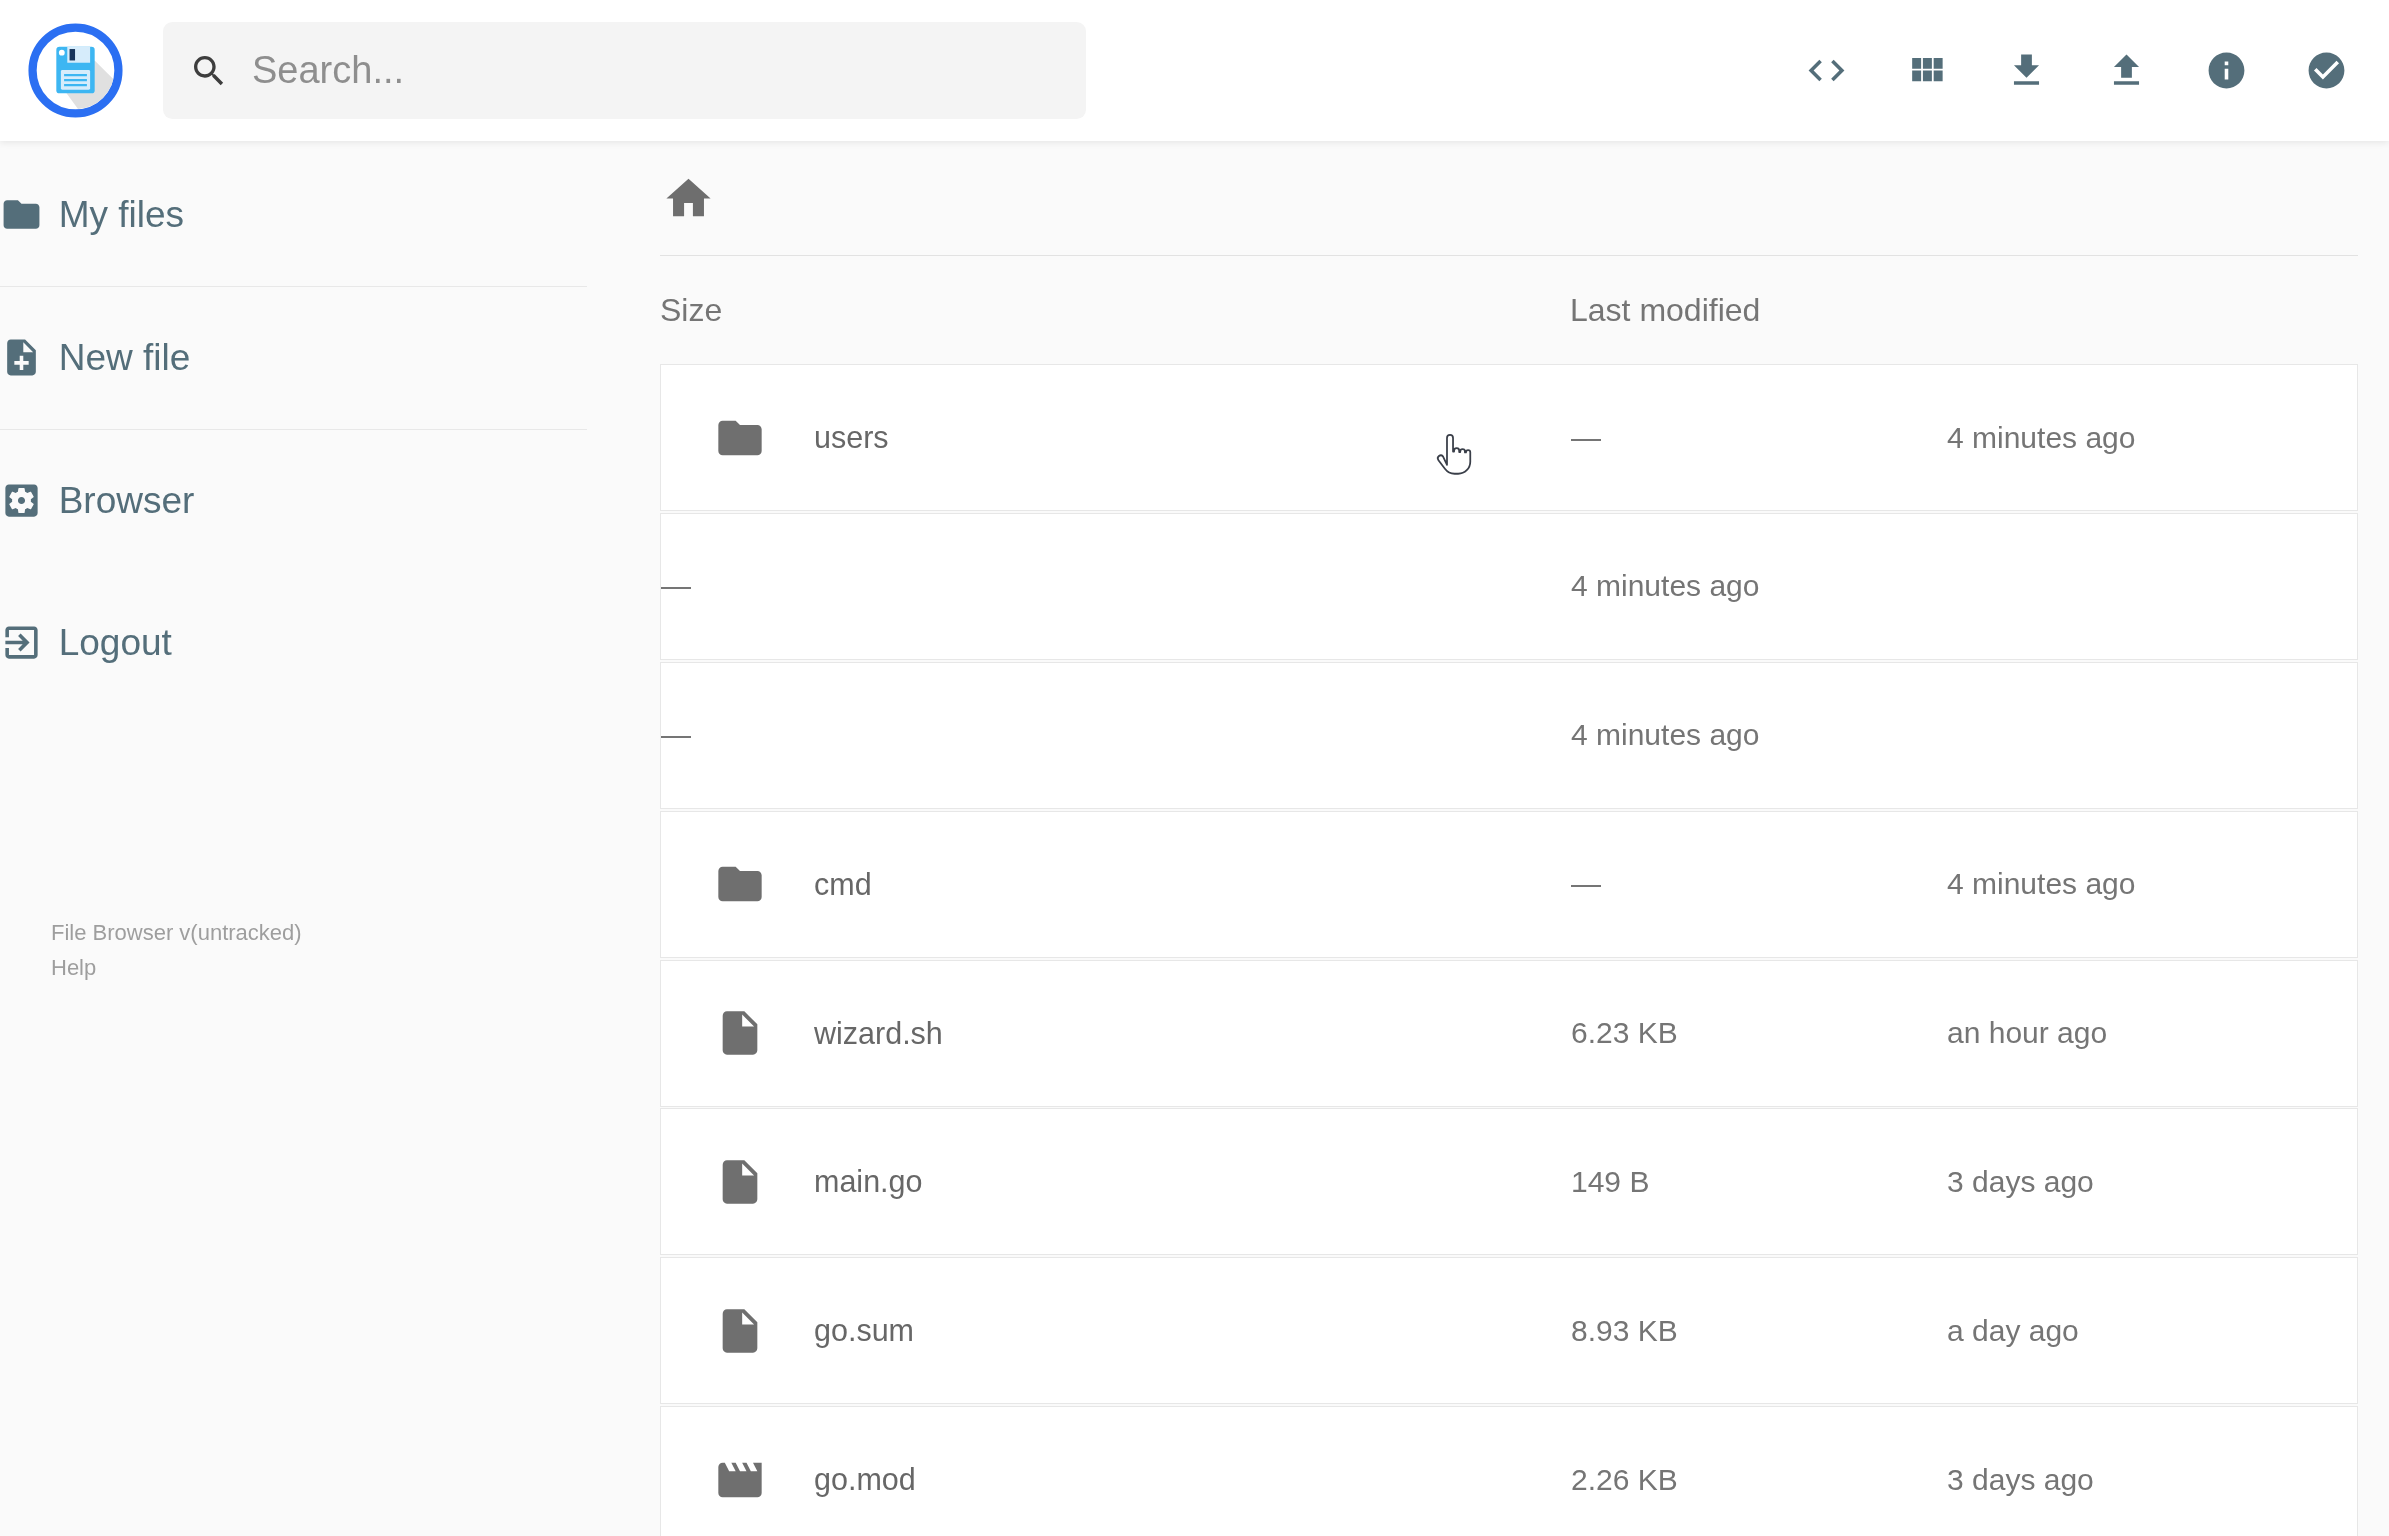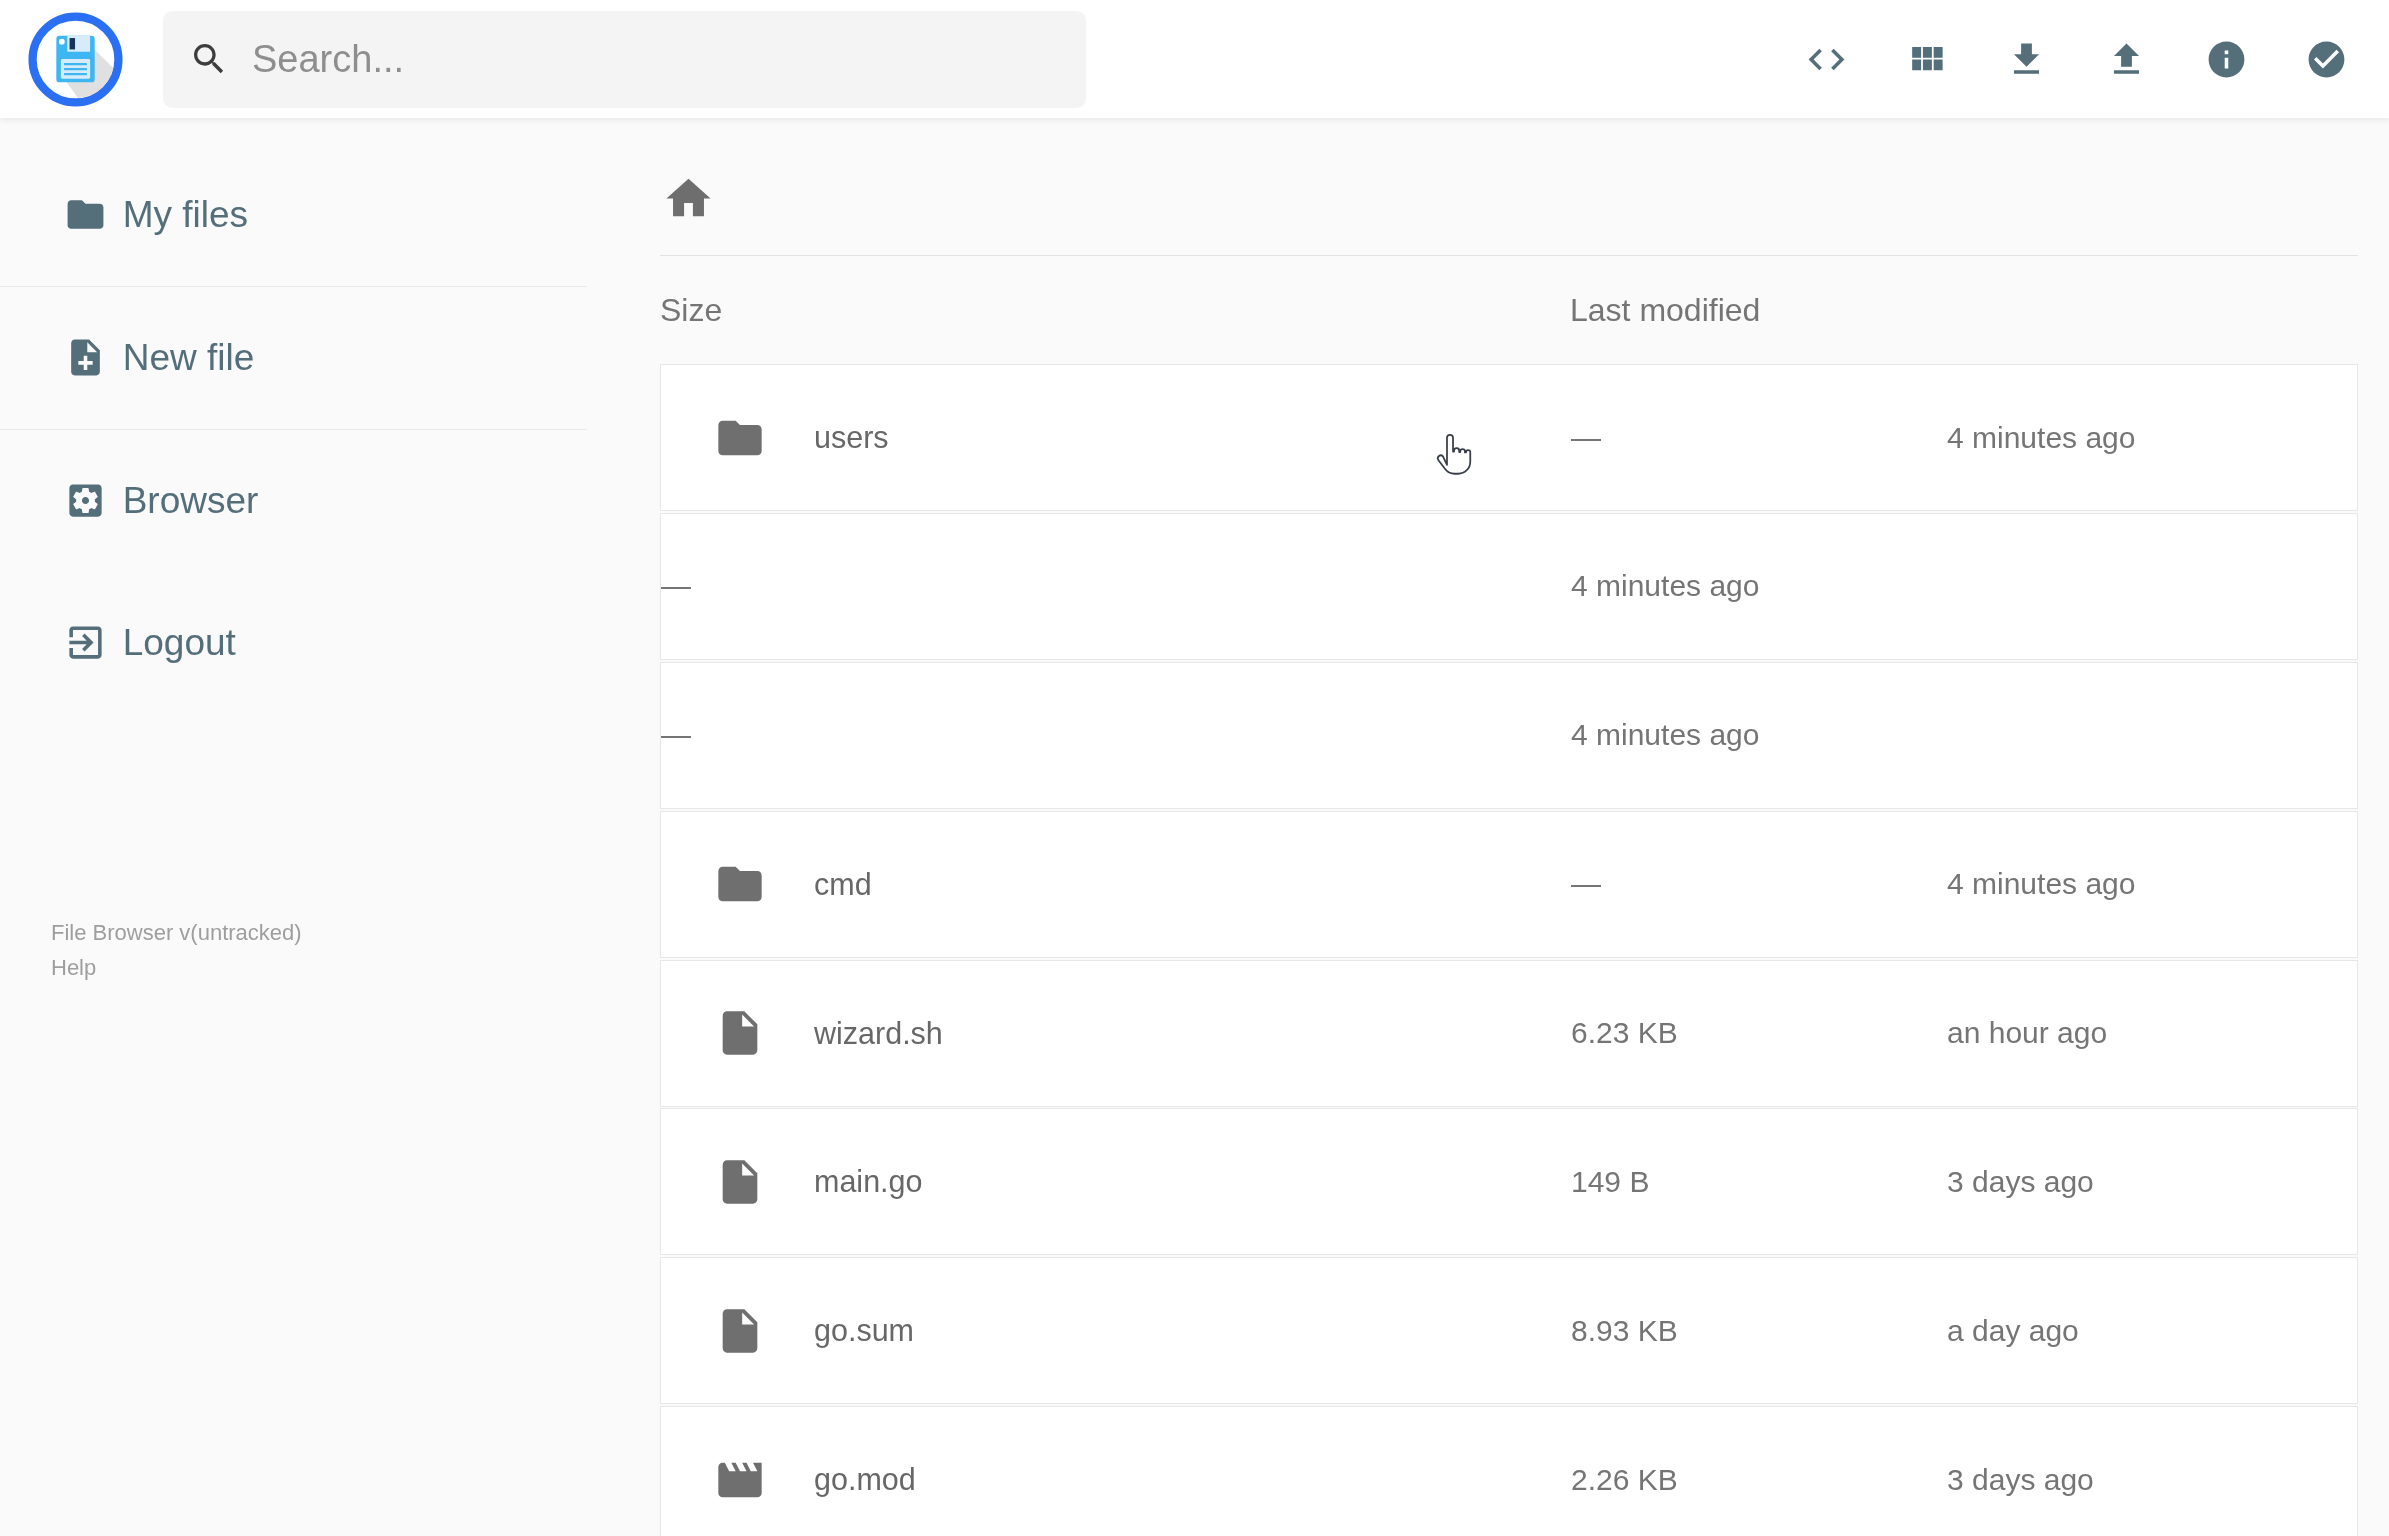--- a/index.html
+++ b/index.html
@@ -7,21 +7,21 @@
   body {
     position:relative; overflow:hidden;
     background:#fafafa;
     font-family:"Liberation Sans", sans-serif;
     -webkit-font-smoothing:antialiased;
   }
   [data-icon] svg { width:100%; height:100%; display:block; fill:currentColor; }
 
   
   .topbar {
-    position:absolute; top:0; left:0; width:2389px; height:118px;
+    position:absolute; top:0; left:0; width:2389px; height:141px;
     background:#fff; box-shadow:0 1.9px 6.5px rgba(0,0,0,.08);
     display:flex; align-items:center; z-index:5;
   }
   .logo { width:95px; height:95px; margin-left:28px; cursor:pointer; flex:0 0 auto; }
   .logo svg { width:100%; height:100%; display:block; }
   .searchbox {
     margin-left:40px; width:923px; height:97px; background:#f4f4f4;
     border-radius:9.3px; display:flex; align-items:center; padding:0 26px;
     cursor:text; flex:0 0 auto;
   }
@@ -32,21 +32,21 @@
   }
   .search-input::placeholder { color:#8e8e8e; opacity:1; }
   .toolbar { margin-left:auto; margin-right:41px; display:flex; gap:57px; align-items:center; }
   .tb-icon { width:43px; height:43px; color:#546e7a; cursor:pointer; }
 
   
   .sidebar { position:absolute; top:141px; left:0; width:587px; bottom:0; }
   .side-groups { padding-top:2.8px; }
   .side-item {
     height:142px; display:flex; align-items:center;
-    padding-left:64px; gap:15.7px; color:#546e7a; font-size:37px; cursor:pointer;
+    gap:15.7px; color:#546e7a; font-size:37px; cursor:pointer;
   }
   .side-item .s-icon { width:43px; height:43px; flex:0 0 auto; }
   .side-divider { height:0.9px; background:#e8e8e8; }
   .side-footer { position:absolute; left:51px; top:774px; font-size:22px; color:#9e9e9e; line-height:35px; }
   .side-footer .help { cursor:pointer; }
 
   
   .main { position:absolute; top:141px; left:587px; right:0; bottom:0; }
   .crumbs {
     margin:0 31px 0 73px; height:115px; border-bottom:0.9px solid #e2e2e2;

